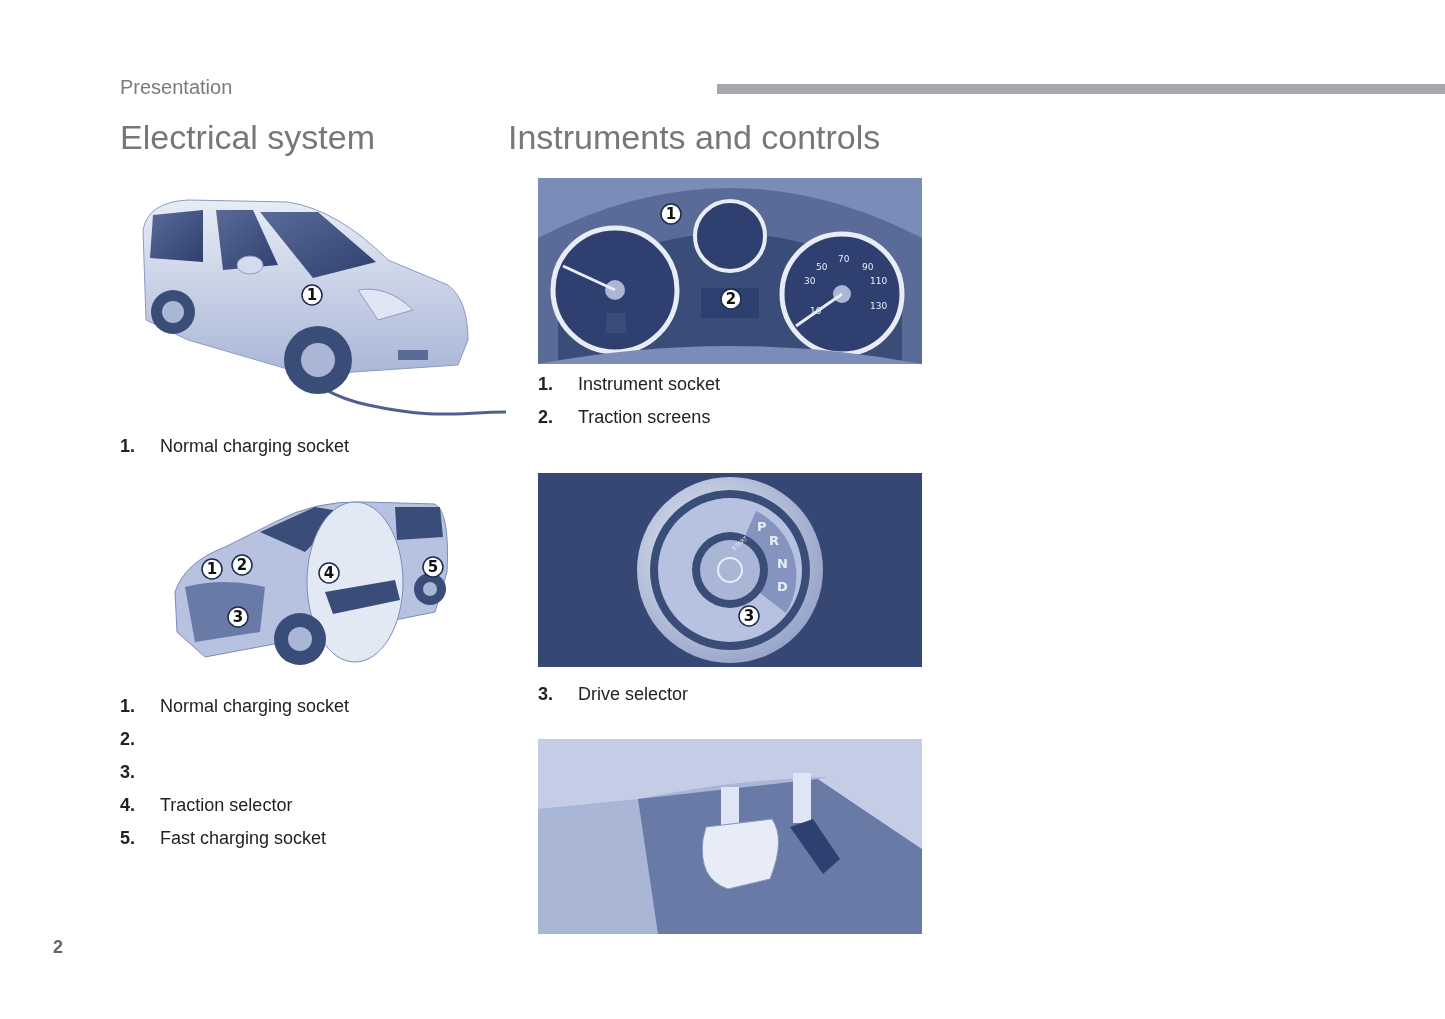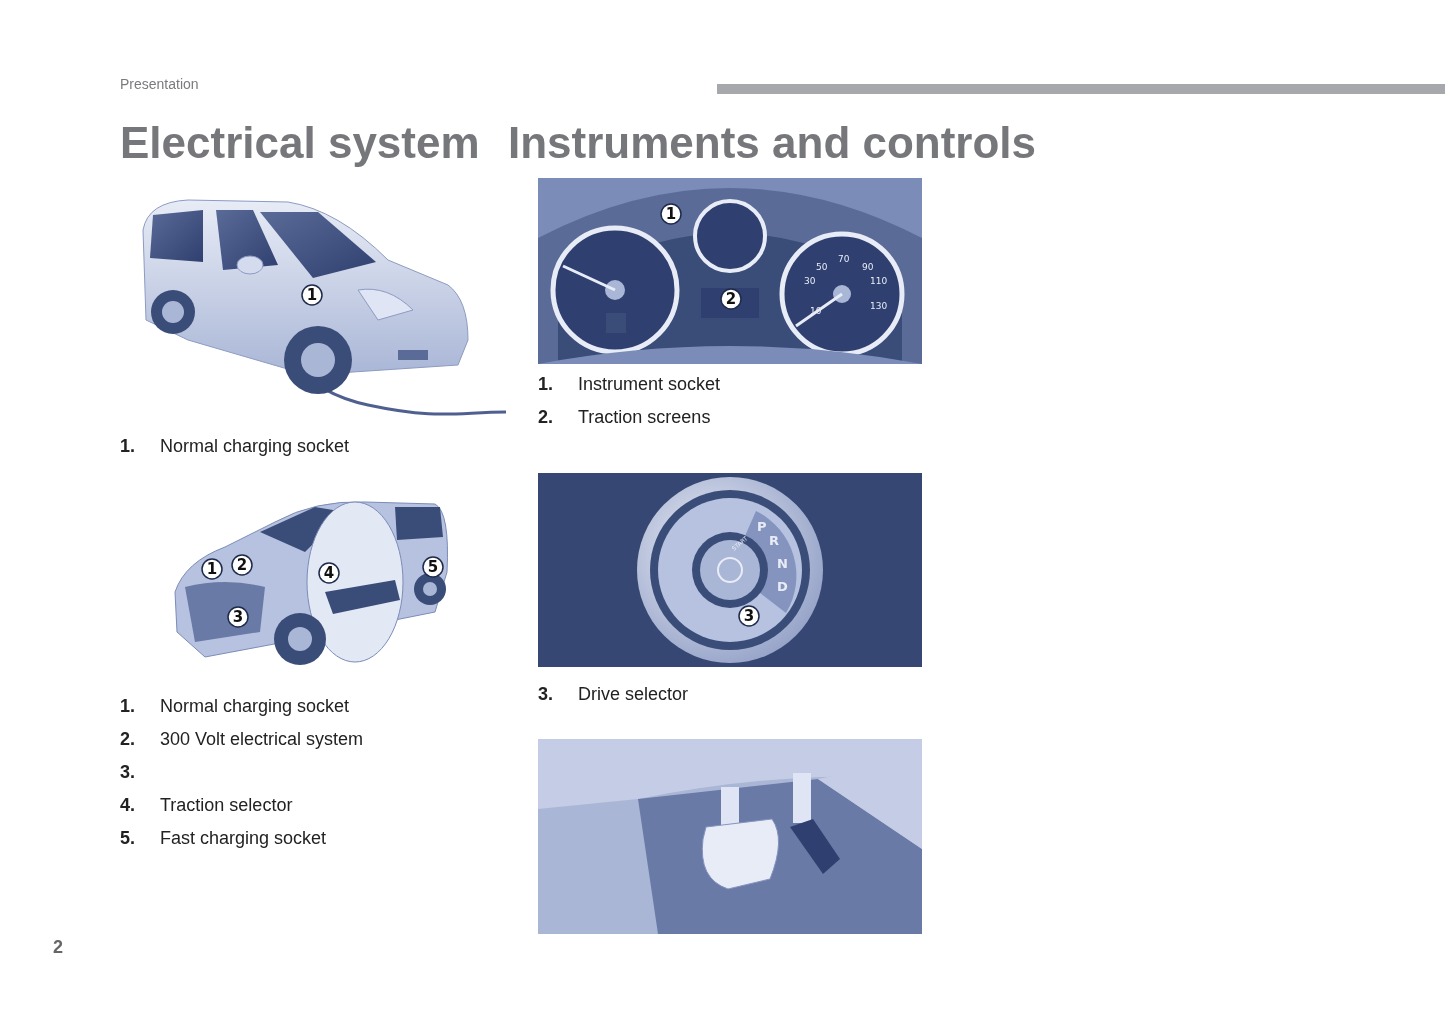--- a/index.html
+++ b/index.html
@@ -1,20 +1,20 @@
 <!DOCTYPE html>
 <html><head>
 <meta charset="utf-8">
 <style>
   html,body{margin:0;padding:0;background:#ffffff;}
   body{width:1445px;height:1019px;position:relative;overflow:hidden;font-family:"Liberation Sans",sans-serif;color:#222;}
   .abs{position:absolute;}
-  .section-label{left:120px;top:76px;font-size:14px;color:#7a7b7e;}
+  .section-label{left:120px;top:76px;font-size:20px;color:#7a7b7e;}
   .top-bar{left:717px;top:84px;width:728px;height:10px;background:#a7a8ab;}
-  .h1{font-size:44px;color:#76777b;font-weight:bold;white-space:nowrap;}
+  .h1{font-size:34px;color:#76777b;font-weight:normal;white-space:nowrap;}
   .img{background:#3a4c78;overflow:hidden;}
   .list{margin:0;padding:0;list-style:none;}
   .list li{display:flex;font-size:18px;line-height:33px;color:#222;}
   .list li .num{width:40px;font-weight:bold;}
   .page-num{left:53px;top:937px;font-size:18px;font-weight:bold;color:#666;}
   .badge{fill:#fff;stroke:#1d2a4a;stroke-width:1.5;}
   .badge-t{font-family:"DejaVu Sans",sans-serif;font-weight:bold;font-size:15px;fill:#111;text-anchor:middle;}
 </style>
 </head>
 <body>
@@ -92,21 +92,20 @@
   </svg>
 </div>
 
 <ul class="abs list" style="left:120px;top:690px;width:380px;">
   <li>
       <span class="num">1.</span>
       <span>Normal charging socket</span>
     </li>
   <li>
       <span class="num">2.</span>
-      <span>300 Volt electrical system</span>
     </li>
   <li>
       <span class="num">3.</span>
     </li>
   <li>
       <span class="num">4.</span>
       <span>Traction selector</span>
     </li>
   <li>
       <span class="num">5.</span>

